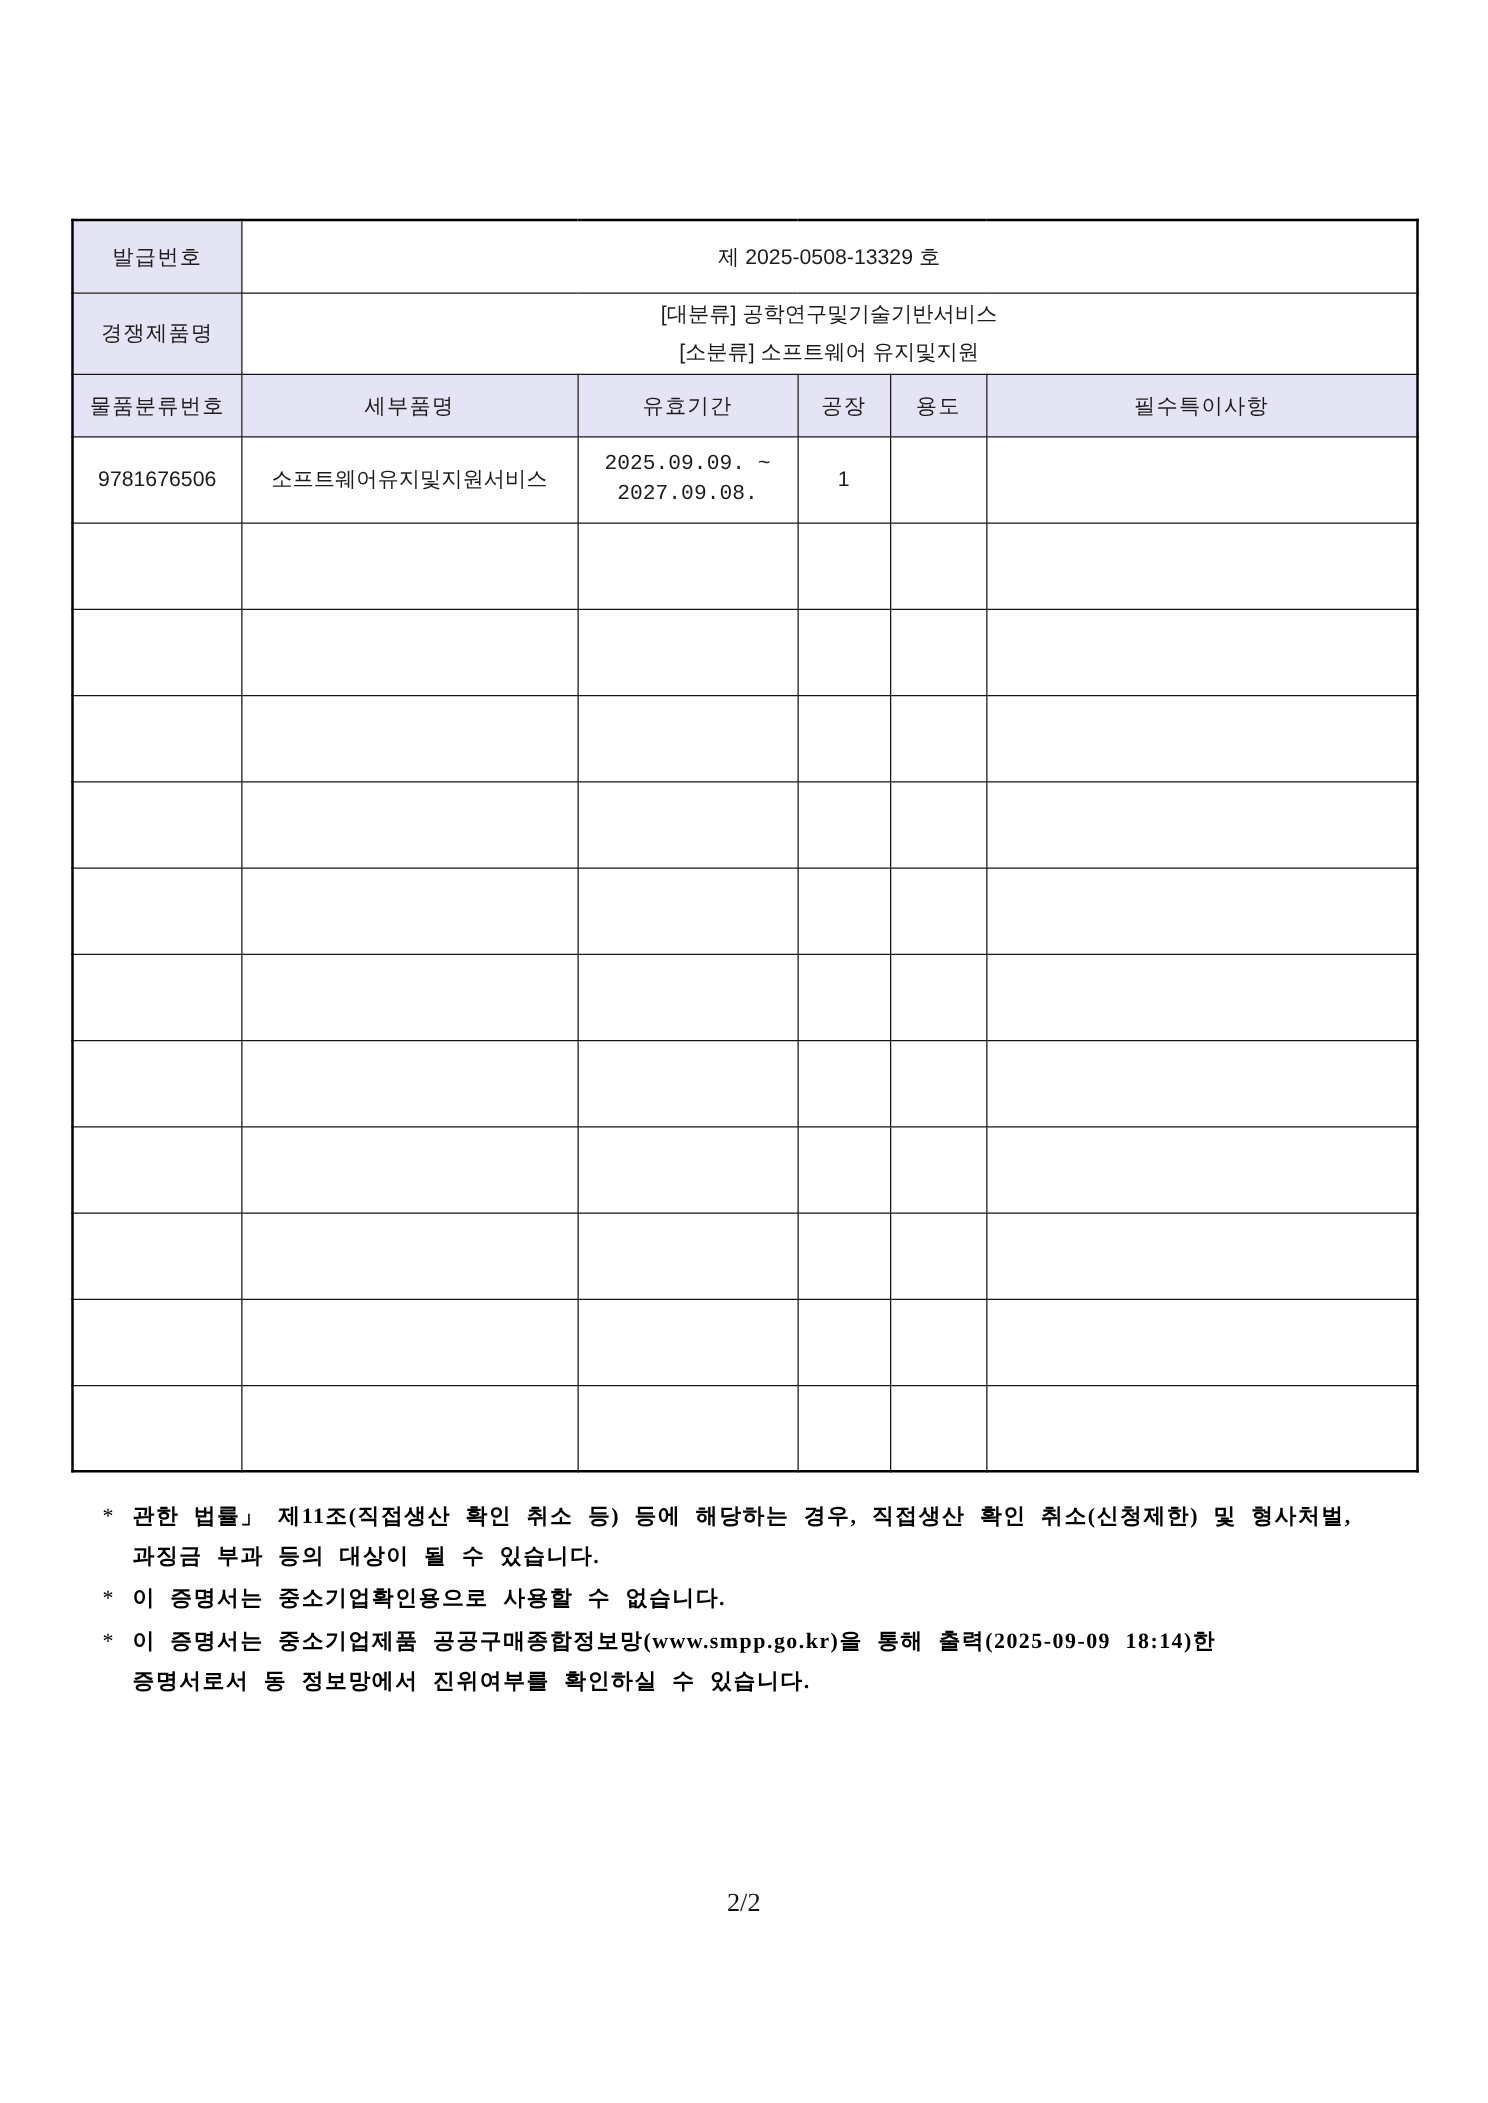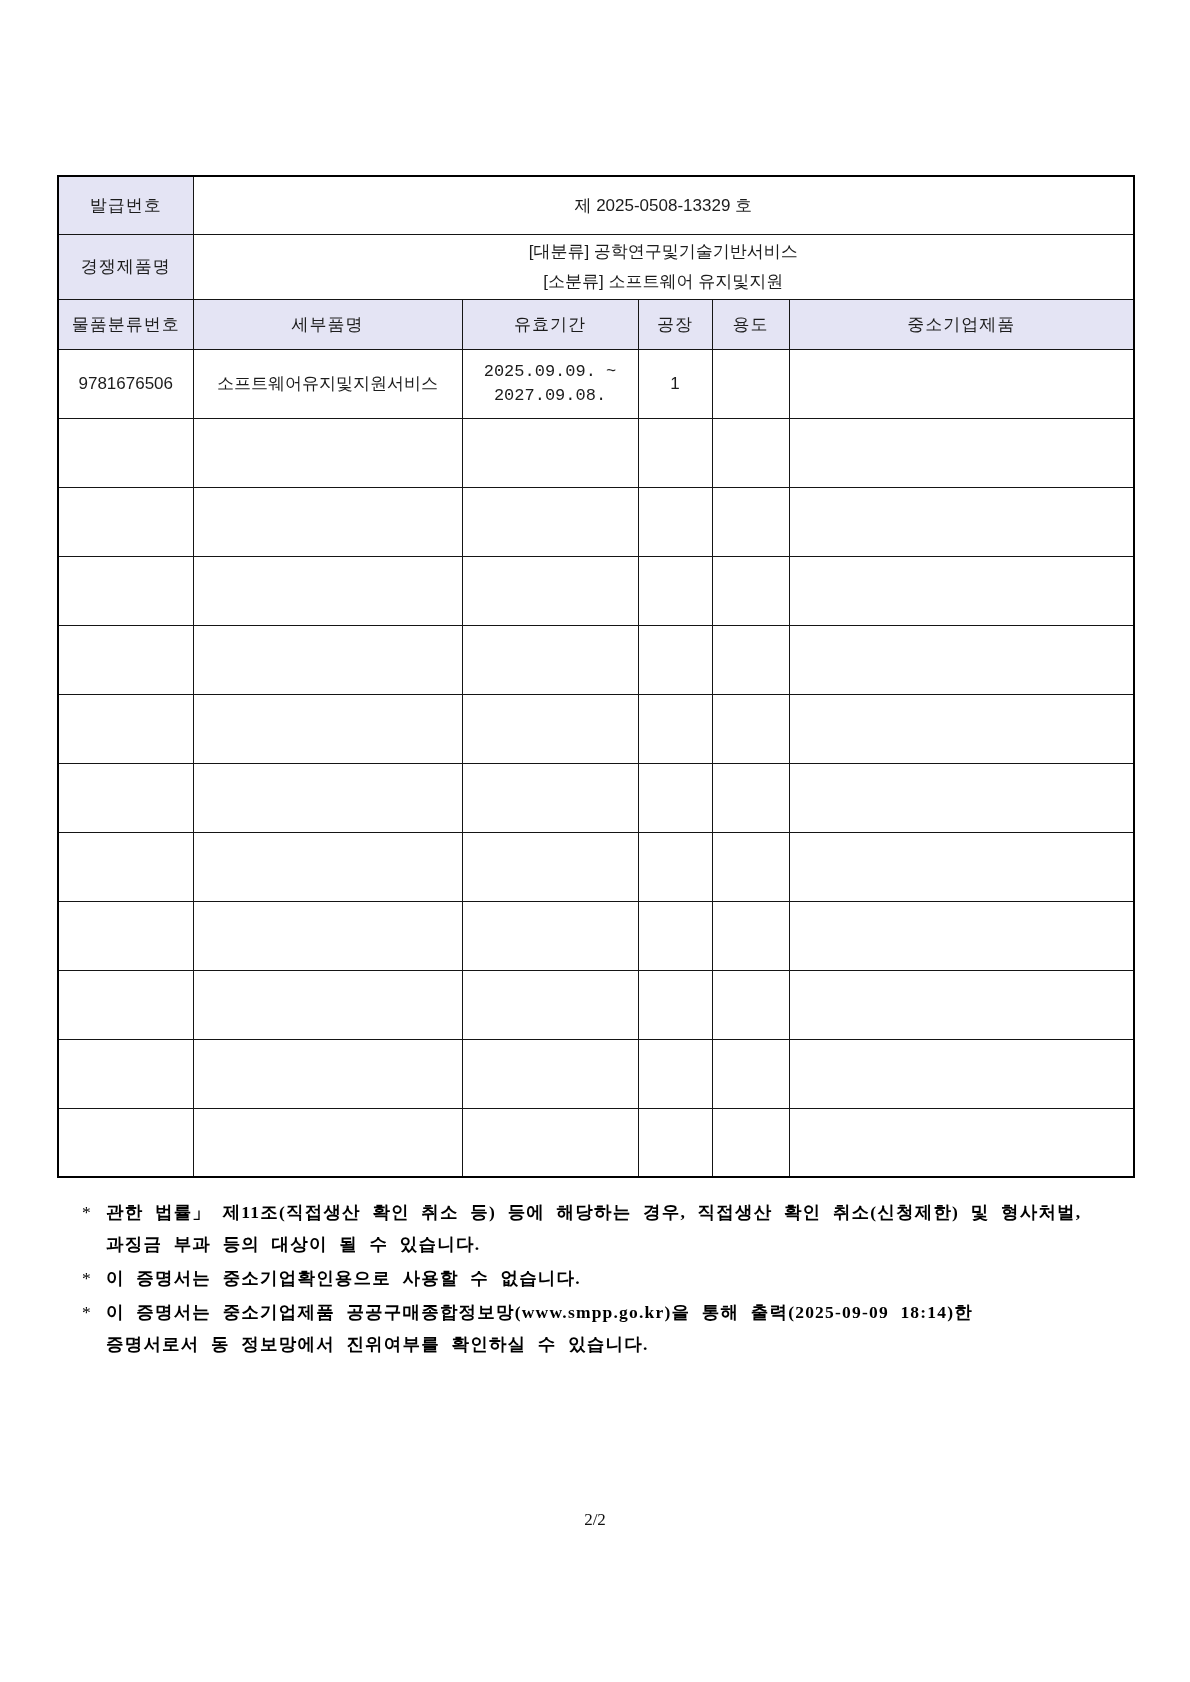--- a/index.html
+++ b/index.html
@@ -70,21 +70,21 @@
     word-spacing:6px;
     color:#000;
   }
   .note{position:relative;padding-left:26px;margin-bottom:2px;}
   .note .marker{position:absolute;left:2px;top:0;font-weight:normal;}
   .page-number{
     position:absolute;
     left:0;top:1510px;width:100%;
     text-align:center;
     font-family:"Liberation Serif",serif;
-    font-size:17px;
+    font-size:21px;
     color:#111;
   }
 </style>
 </head>
 <body>
 
 <div class="page">
 
   <div class="cert-table-wrap">
     <table class="cert">
@@ -107,21 +107,21 @@
             <div>[대분류] 공학연구및기술기반서비스</div>
             <div>[소분류] 소프트웨어 유지및지원</div>
           </td>
         </tr>
         <tr class="row-colhead">
           <td class="hd">물품분류번호</td>
           <td class="hd">세부품명</td>
           <td class="hd">유효기간</td>
           <td class="hd">공장</td>
           <td class="hd">용도</td>
-          <td class="hd">중소기업제품</td>
+          <td class="hd">필수특이사항</td>
         </tr>
       </tbody>
       <tbody id="product-rows">
     <tr class="row-data">
       <td class="c-code">9781676506</td>
       <td class="c-name">소프트웨어유지및지원서비스</td>
       <td class="c-period">
               <div>2025.09.09. ~</div>
               <div>2027.09.08.</div>
             </td>

